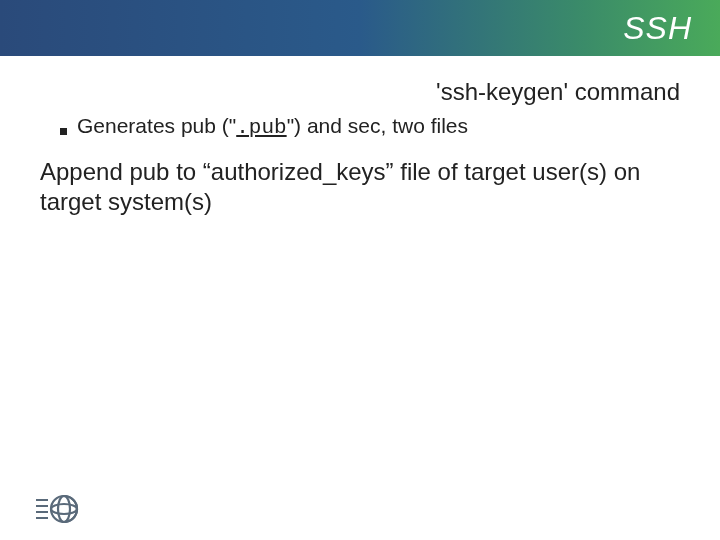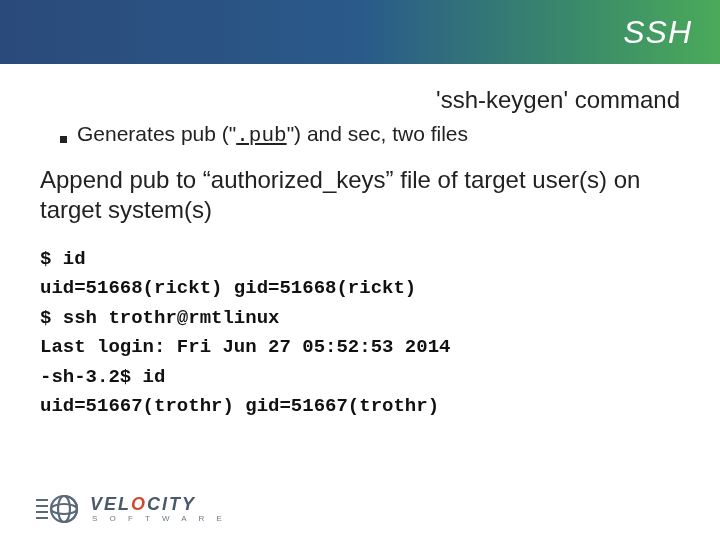--- a/index.html
+++ b/index.html
@@ -6,21 +6,21 @@
   body {
     width: 720px;
     height: 540px;
     background: #ffffff;
     font-family: Arial, Helvetica, sans-serif;
     position: relative;
     overflow: hidden;
   }
   .header {
     width: 100%;
-    height: 64px;
+    height: 56px;
     background: linear-gradient(90deg, #2a4a7a 0%, #2a5a8a 50%, #3a8a6a 80%, #4aaa5a 100%);
     display: flex;
     align-items: center;
     justify-content: flex-end;
     padding-right: 28px;
   }
   .header-title {
     color: #ffffff;
     font-size: 32px;
     font-style: italic;
@@ -57,21 +57,21 @@
     color: #222;
   }
   .mono-inline {
     font-family: "Courier New", Courier, monospace;
     text-decoration: underline;
   }
   .para {
     font-size: 24px;
     color: #222;
     line-height: 1.25;
-    margin-bottom: 20px;
+    margin-bottom: 28px;
   }
   .terminal {
     font-family: "Courier New", Courier, monospace;
     font-size: 19px;
     color: #111;
     line-height: 1.55;
     font-weight: bold;
   }
   .terminal div { white-space: pre; }
   .logo {
@@ -117,45 +117,31 @@
 
   <div class="bullet-row">
     <div class="bullet"></div>
     <div class="bullet-text">
       <span>Generates pub ("</span><span class="mono-inline">.pub</span><span>") and sec, two files</span>
     </div>
   </div>
 
   <div class="para">Append pub to “authorized_keys” file of target user(s) on target system(s)</div>
 
-  <div class="terminal">
-    <div>$ id</div>
-    <div>uid=51668(rickt) gid=51668(rickt)</div>
-    <div>$ ssh trothr@rmtlinux</div>
-    <div>Last login: Fri Jun 27 05:52:53 2014</div>
-    <div>-sh-3.2$ id</div>
-    <div>uid=51667(trothr) gid=51667(trothr)</div>
-  </div>
 
 </div>
 
 <div class="logo">
   <div class="logo-mark">
     <svg width="46" height="30" viewBox="0 0 46 30">
       <g fill="none" stroke="#5a6a7a" stroke-width="2">
         <path d="M2 6 L14 6 M2 12 L14 12 M2 18 L14 18 M2 24 L14 24"></path>
       </g>
       <g stroke="#5a6a7a" stroke-width="2.2" fill="none">
         <ellipse cx="30" cy="15" rx="13" ry="13"></ellipse>
         <ellipse cx="30" cy="15" rx="13" ry="5"></ellipse>
         <path d="M30 2 A13 13 0 0 1 30 28"></path>
         <path d="M30 2 A6 13 0 0 1 30 28"></path>
         <path d="M30 2 A6 13 0 0 0 30 28"></path>
       </g>
     </svg>
   </div>
-  <div class="logo-text">
-    <div class="logo-word">
-      <span>VEL</span><span class="accent">O</span><span>CITY</span>
-    </div>
-    <div class="logo-sub">S O F T W A R E</div>
-  </div>
 </div>
 
 </body></html>

